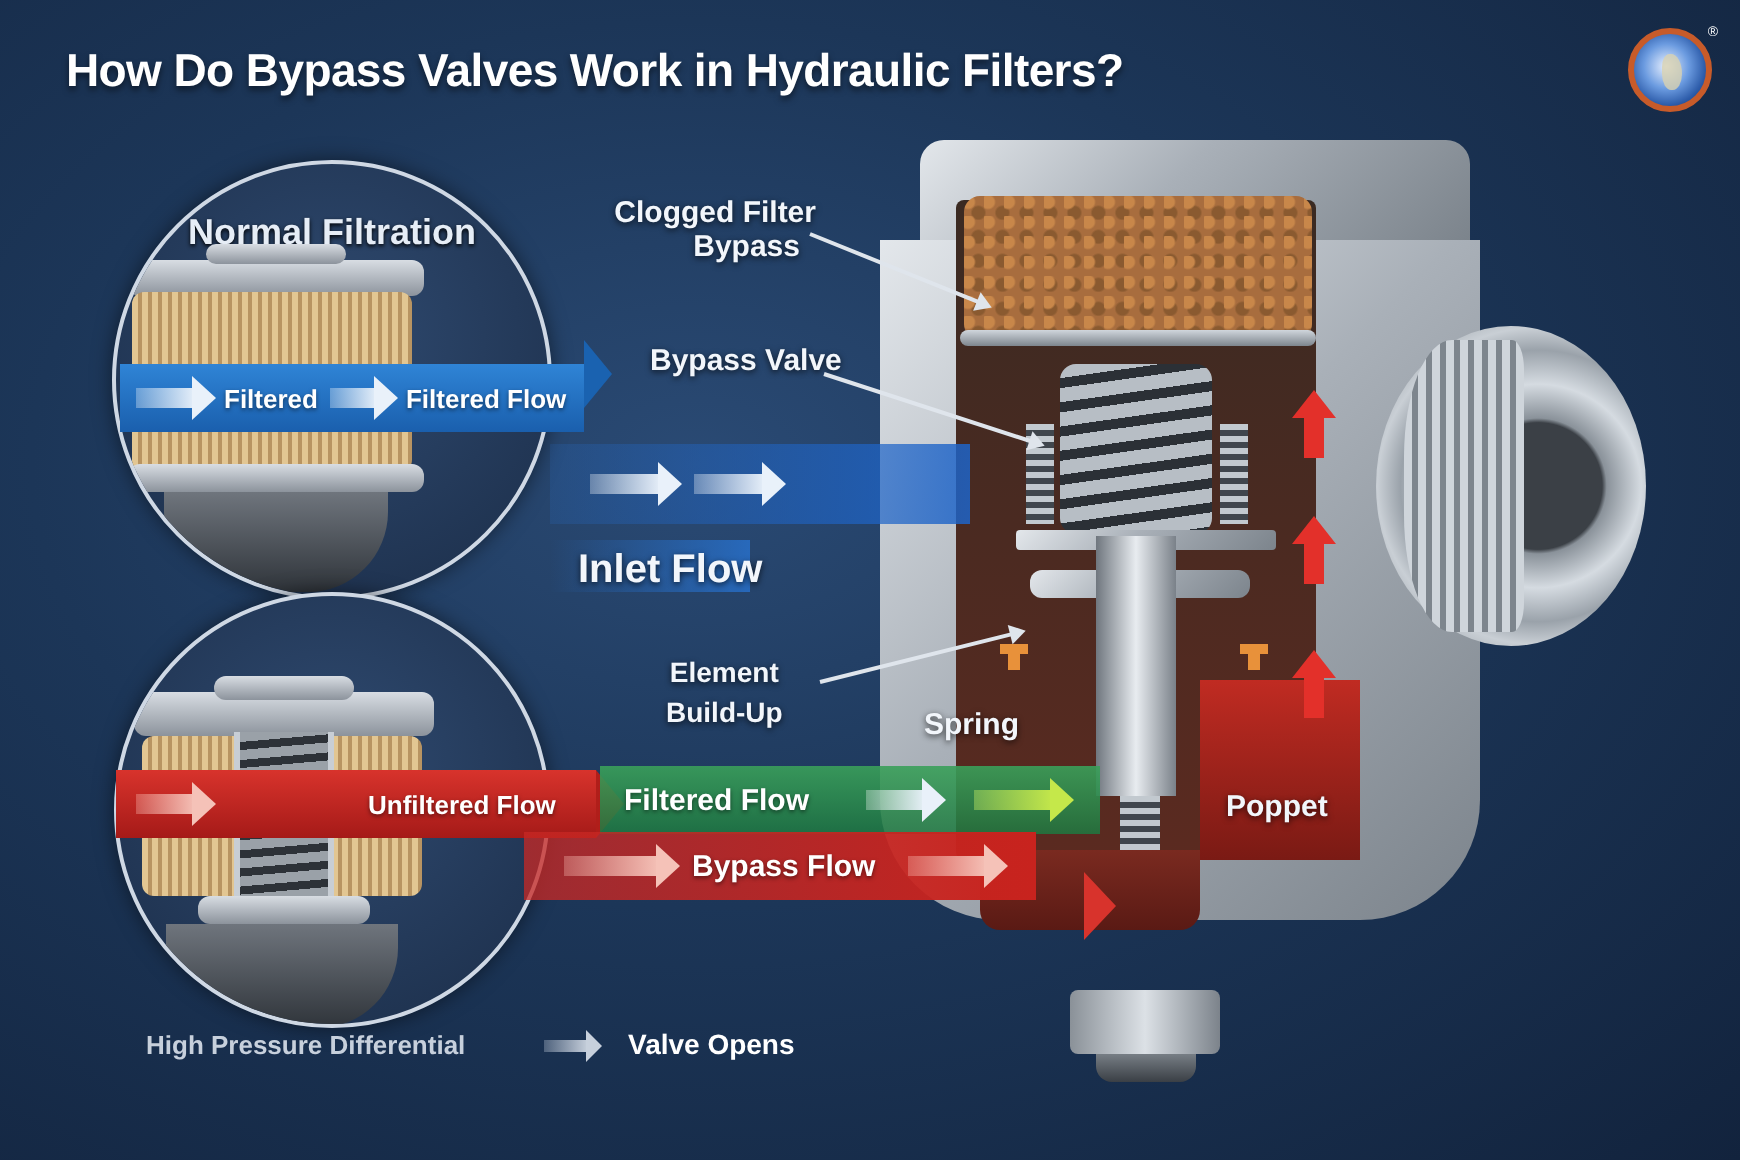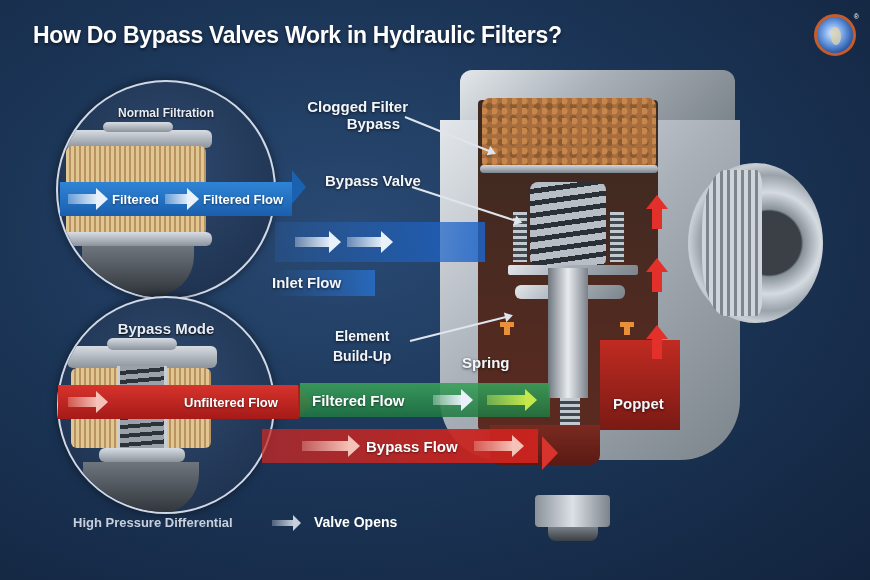--- a/index.html
+++ b/index.html
@@ -23,21 +23,21 @@
   .logo .reg { position: absolute; right: -6px; top: -4px; font-size: 7px; color: #fff; }
 
   
   .circle {
     border-radius: 50%; border: 2px solid #cfd8e4; overflow: hidden;
     background: radial-gradient(circle at 50% 40%, #2f4a70 0%, #1b2d48 100%);
     box-shadow: 0 0 10px rgba(0,0,0,0.5);
   }
   .c1 { left: 56px; top: 80px; width: 216px; height: 216px; }
   .c2 { left: 57px; top: 296px; width: 214px; height: 214px; }
-  .circle-label { width: 100%; text-align: center; font-size: 12px; font-weight: bold; color: #e6edf6; position: absolute; text-shadow: 0 1px 2px #000; }
+  .circle-label { width: 100%; text-align: center; font-size: 18px; font-weight: bold; color: #e6edf6; position: absolute; text-shadow: 0 1px 2px #000; }
   .c1 .circle-label { top: 24px; }
   .c2 .circle-label { top: 22px; font-size: 15px; }
 
   .cartridge {
     position: absolute; left: 8px; width: 140px; border-radius: 6px;
     background: repeating-linear-gradient(90deg, #e2c692 0 3px, #b89462 3px 5px);
   }
   .cap {
     position: absolute; background: linear-gradient(#d8dde3, #8c939c); border-radius: 6px;
   }
@@ -170,57 +170,56 @@
 </div>
 <div class="band band-blue" style="left:60px;top:170px;width:232px;">
   <span class="w-arrow" style="width:30px;margin-left:8px;margin-right:14px;"></span>
   <span class="band-text">Filtered</span>
   <span class="w-arrow" style="width:24px;margin-left:6px;margin-right:14px;"></span>
   <span class="band-text">Filtered Flow</span>
 </div>
 <div class="chev" style="left:292px;top:170px;border-left:14px solid #1a62b0;"></div>
 
 <div class="abs circle c2">
-  <div class="circle-label">Bypass Mode</div>
   <div class="cap" style="left:8px;top:48px;width:150px;height:22px;"></div>
   <div class="cap" style="left:48px;top:40px;width:70px;height:12px;"></div>
   <div class="cartridge" style="top:70px;height:80px;left:12px;"></div>
   <div class="spring-core" style="left:58px;top:68px;width:44px;height:84px;"></div>
   <div class="cap" style="left:40px;top:150px;width:86px;height:14px;"></div>
   <div class="base" style="left:24px;top:164px;width:116px;height:52px;"></div>
 </div>
 <div class="band band-red" style="left:58px;top:385px;width:240px;">
   <span class="w-arrow pink" style="width:30px;margin-left:10px;margin-right:86px;"></span>
   <span class="band-text">Unfiltered Flow</span>
 </div>
 <div class="chev" style="left:298px;top:385px;border-left:14px solid #b01e1a;"></div>
 
 <div class="band band-green" style="left:300px;top:383px;width:250px;">
   <span class="band-text" style="font-size:15px;margin-left:12px;margin-right:28px;">Filtered Flow</span>
   <span class="w-arrow" style="width:30px;margin-right:24px;"></span>
   <span class="w-arrow lime" style="width:40px;"></span>
 </div>
 
-<div class="band band-red" style="left:262px;top:429px;width:256px;background:linear-gradient(90deg, rgba(200,40,36,0.75), #c8231e);padding-left:20px;">
+<div class="band band-red" style="left:262px;top:416px;width:256px;background:linear-gradient(90deg, rgba(200,40,36,0.75), #c8231e);">
   <span class="w-arrow pink" style="width:48px;margin-left:20px;margin-right:16px;"></span>
   <span class="band-text" style="font-size:15px;margin-right:16px;">Bypass Flow</span>
   <span class="w-arrow pink" style="width:40px;"></span>
 </div>
 <div class="chev" style="left:542px;top:436px;border-left:16px solid #d8332c;"></div>
 
 <div class="abs label ital" style="left:298px;top:98px;font-size:15px;text-align:right;width:110px;">
   <div>Clogged Filter</div>
   <div style="padding-right:8px;">Bypass</div>
 </div>
 <div class="leader" style="left:405px;top:116px;width:92px;transform:rotate(22deg);"></div>
 
 <div class="abs label" style="left:325px;top:172px;font-size:15px;">Bypass Valve</div>
 <div class="leader" style="left:412px;top:186px;width:110px;transform:rotate(18deg);"></div>
 
-<div class="abs label" style="left:272px;top:274px;font-size:15px;">Inlet Flow</div>
+<div class="abs label" style="left:289px;top:274px;font-size:20px;">Inlet Flow</div>
 
 <div class="abs label" style="left:333px;top:326px;font-size:14px;line-height:20px;text-align:center;">
   <div>Element</div>
   <div>Build-Up</div>
 </div>
 <div class="leader" style="left:410px;top:340px;width:100px;transform:rotate(-14deg);"></div>
 
 <div class="abs label" style="left:462px;top:354px;font-size:15px;">Spring</div>
 <div class="abs label" style="left:613px;top:395px;font-size:15px;">Poppet</div>
 

